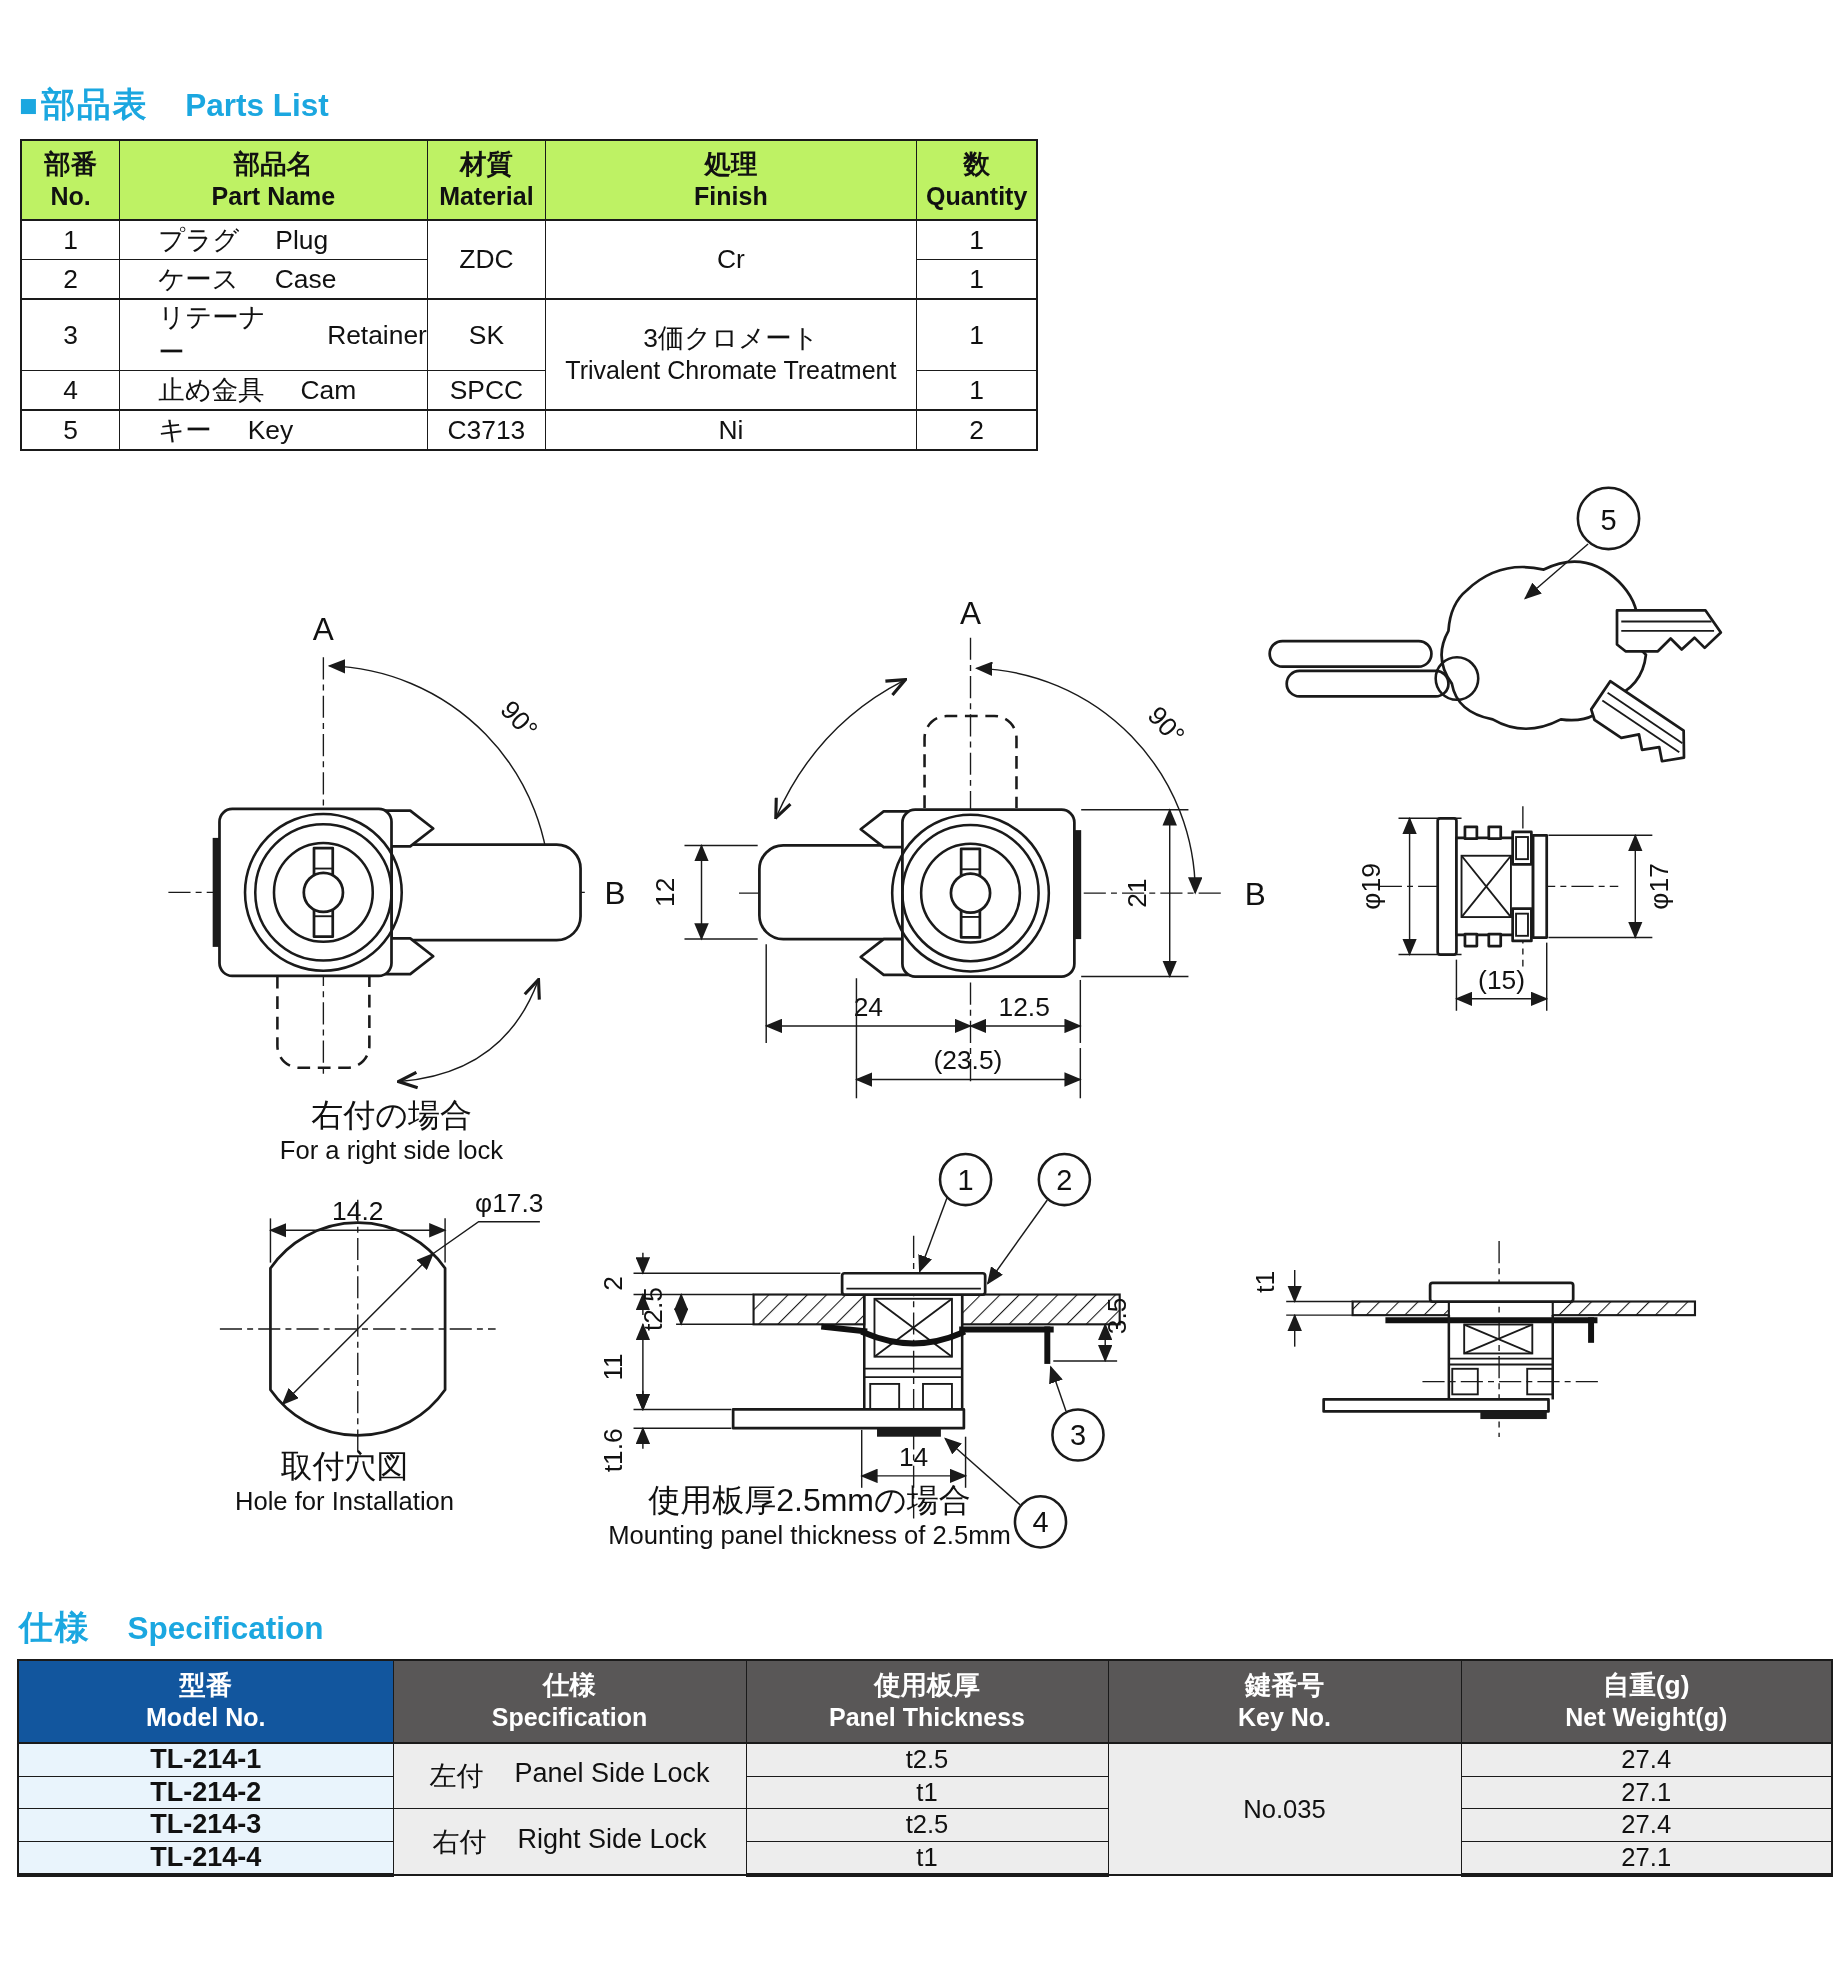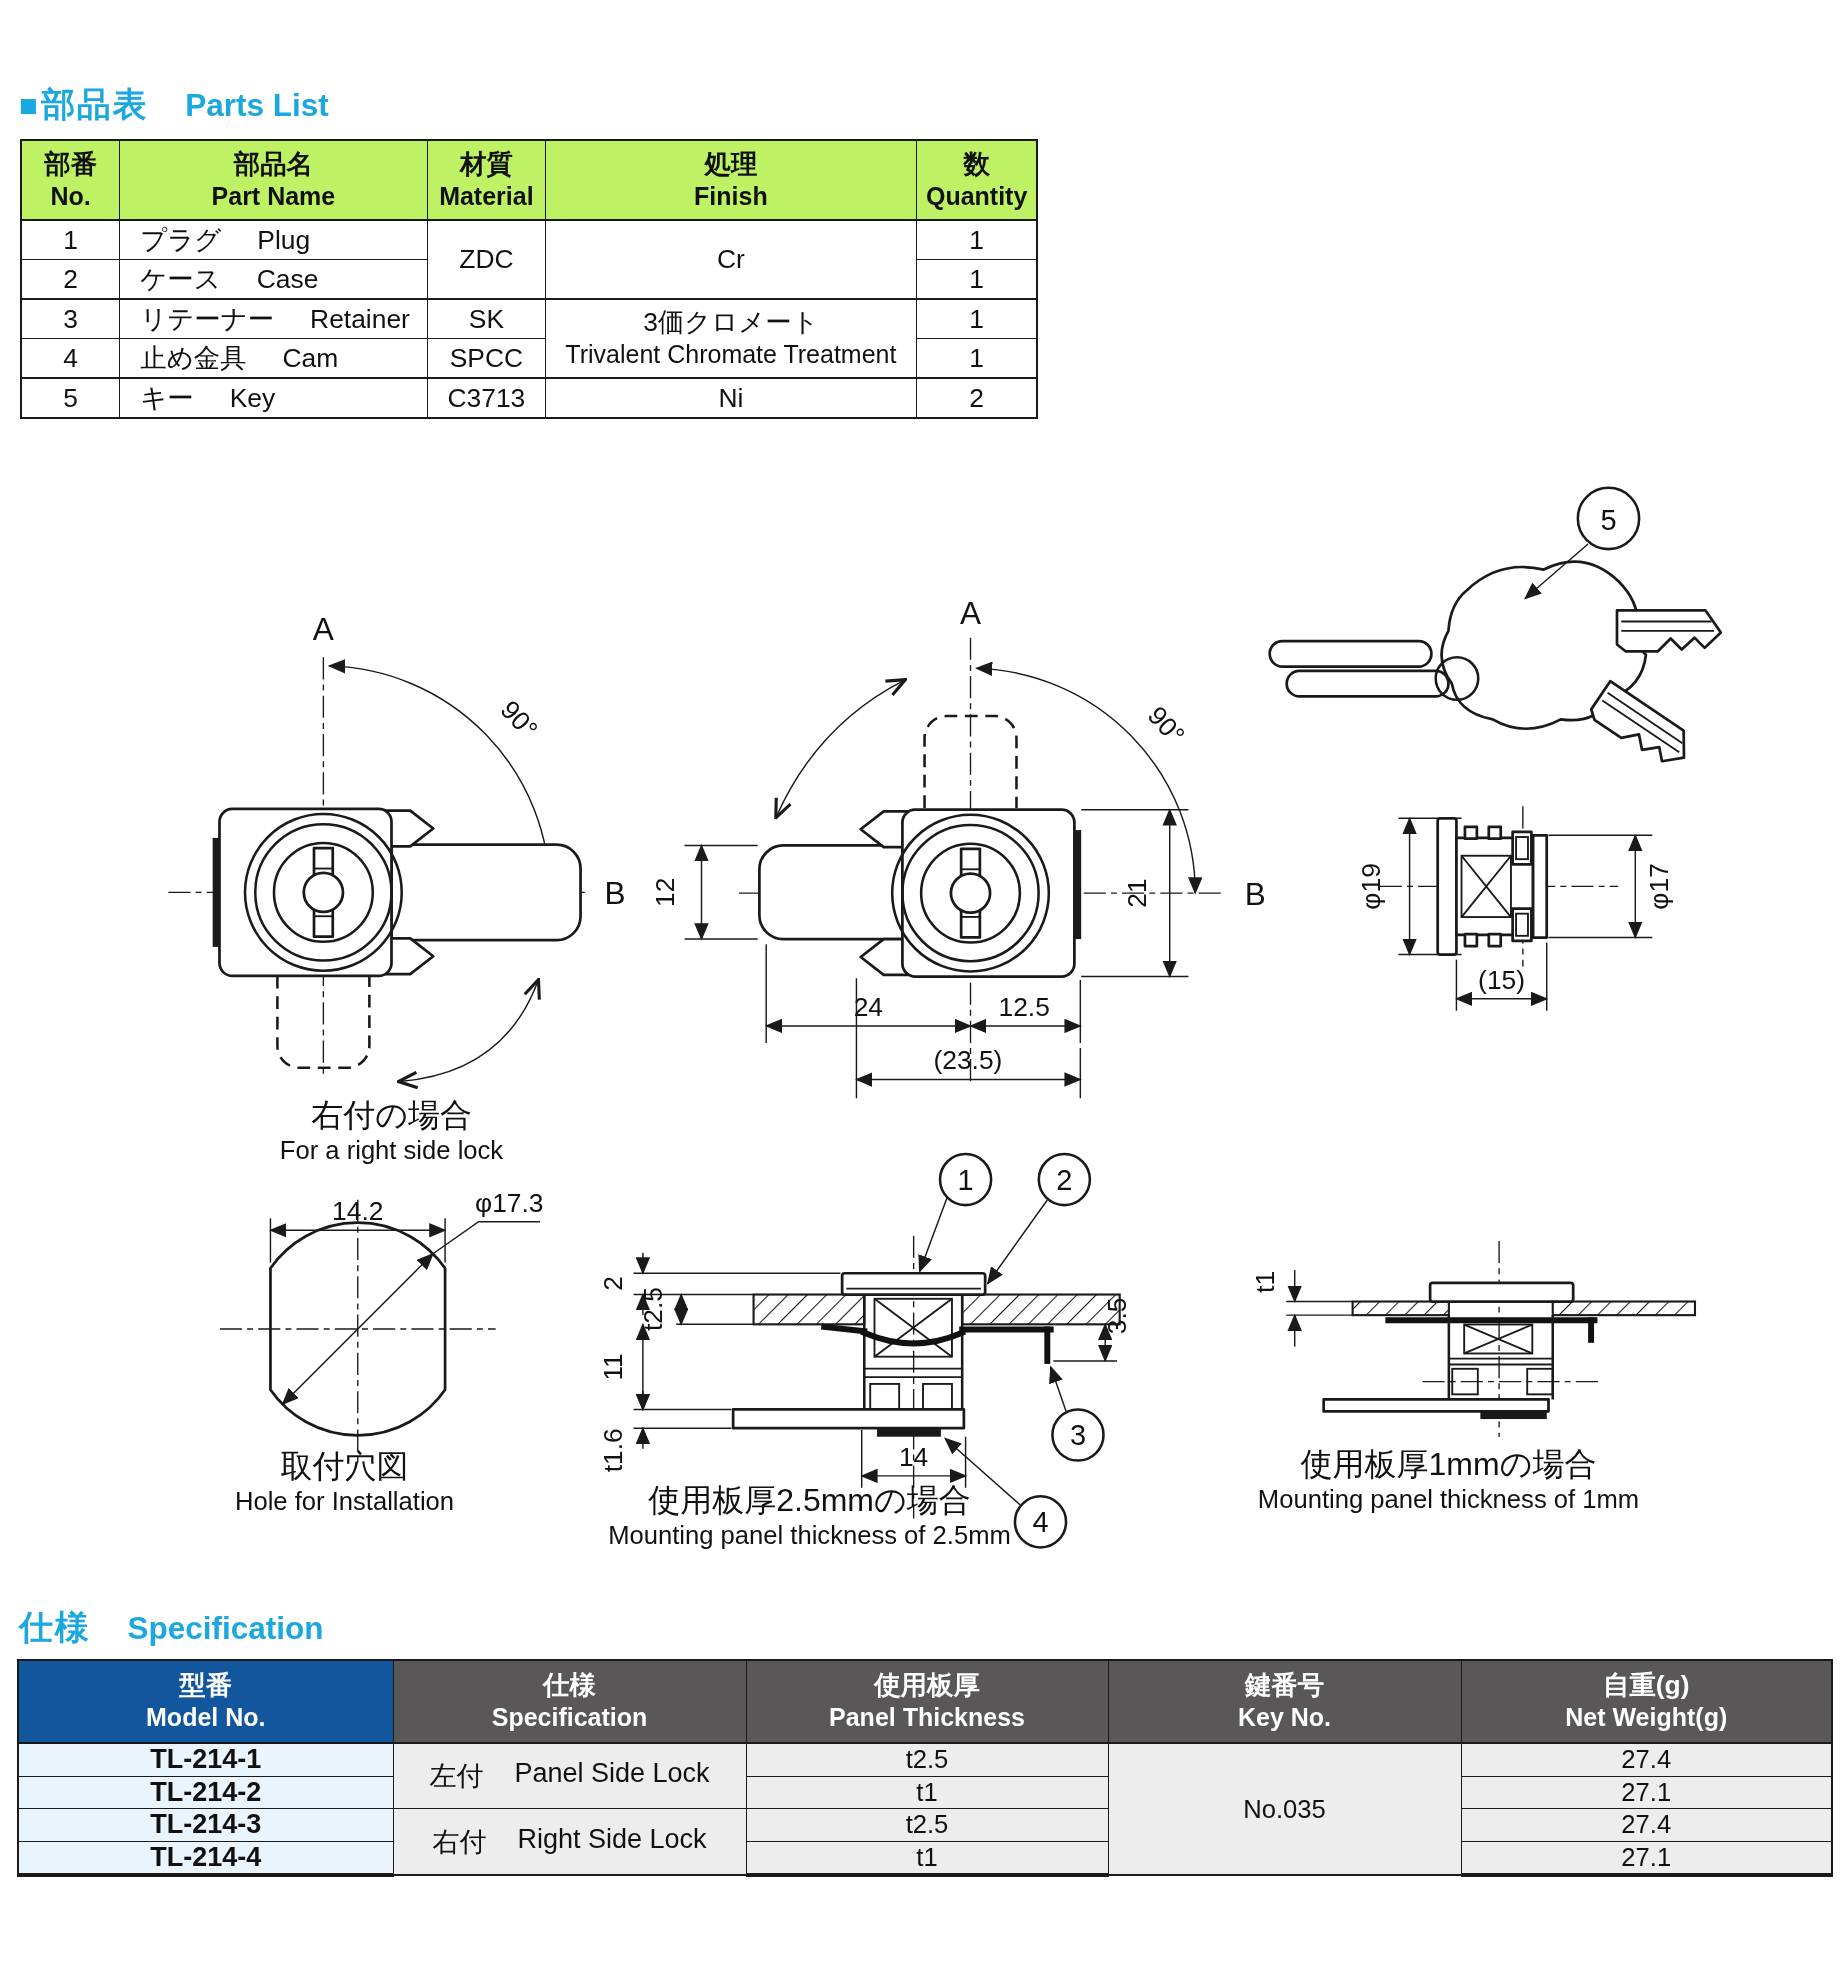--- a/index.html
+++ b/index.html
@@ -13,21 +13,21 @@
   .sec-title .marker { font-size:31px; margin-right:1.7px; }
   .sec-title .jp { letter-spacing:1.7px; }
   .sec-title .en { font-size:31.5px; }
   
   table { border-collapse:collapse; table-layout:fixed; }
   #parts-table { position:absolute; left:20.4px; top:139px; width:1016px; }
   #parts-table th, #parts-table td { border:1.7px solid #1a1a1a; text-align:center;
     font-size:26.4px; padding:0; }
   #parts-table th { background:#bef264; font-weight:bold; height:78px; border-bottom:2.6px solid #1a1a1a; }
   #parts-table td { height:38px; background:#fff; }
-  #parts-table .name { text-align:left; }
+  #parts-table .name { text-align:left;padding-left:18px; }
   #parts-table .name .cellflex { display:flex; gap:36px; padding-left:20.4px; align-items:center; }
   #parts-table th .en, .hdr-en { font-size:25px; }
   #parts-table tr.grp td { border-top:2.6px solid #1a1a1a; }
   #parts-table { border:2.6px solid #1a1a1a; }
   .two-line div { line-height:1.25; }
   
   #spec-table { position:absolute; left:17px; top:1659px; width:1814px; border:2.6px solid #1a1a1a; }
   #spec-table th { color:#fff; font-weight:bold; font-size:26.4px; height:81px;
     border:1.7px solid #1a1a1a; border-bottom:2.6px solid #1a1a1a; padding:0; }
   #spec-table th .en { font-size:25px; }
@@ -484,24 +484,20 @@
     <rect class="ol" x="164" y="248" width="264" height="14"></rect>
     <rect class="blk" x="348" y="262" width="78" height="9"></rect>
     <g>
       <line class="dim" x1="120" y1="133" x2="198" y2="133"></line>
       <line class="dim" x1="120" y1="149" x2="198" y2="149"></line>
       <line class="dim" x1="130" y1="96" x2="130" y2="133" marker-end="url(#fa-s1)"></line>
       <line class="dim" x1="130" y1="186" x2="130" y2="149" marker-end="url(#fa-s1)"></line>
       <text class="dt" transform="rotate(-90 106 110)" x="106" y="110" text-anchor="middle">t1</text>
     </g>
   </svg>
-  <div class="cap" style="left:1193px; top:1444px;">
-    <div class="jp">使用板厚1mmの場合</div>
-    <div class="en">Mounting panel thickness of 1mm</div>
-  </div>
 
   <div class="sec-title" style="left:19px; top:1605px;">
     <span class="jp">仕様</span>
     <span class="en">Specification</span>
   </div>
 
   <table id="spec-table">
     <colgroup>
         <col style="width:375px">
         <col style="width:353px">

